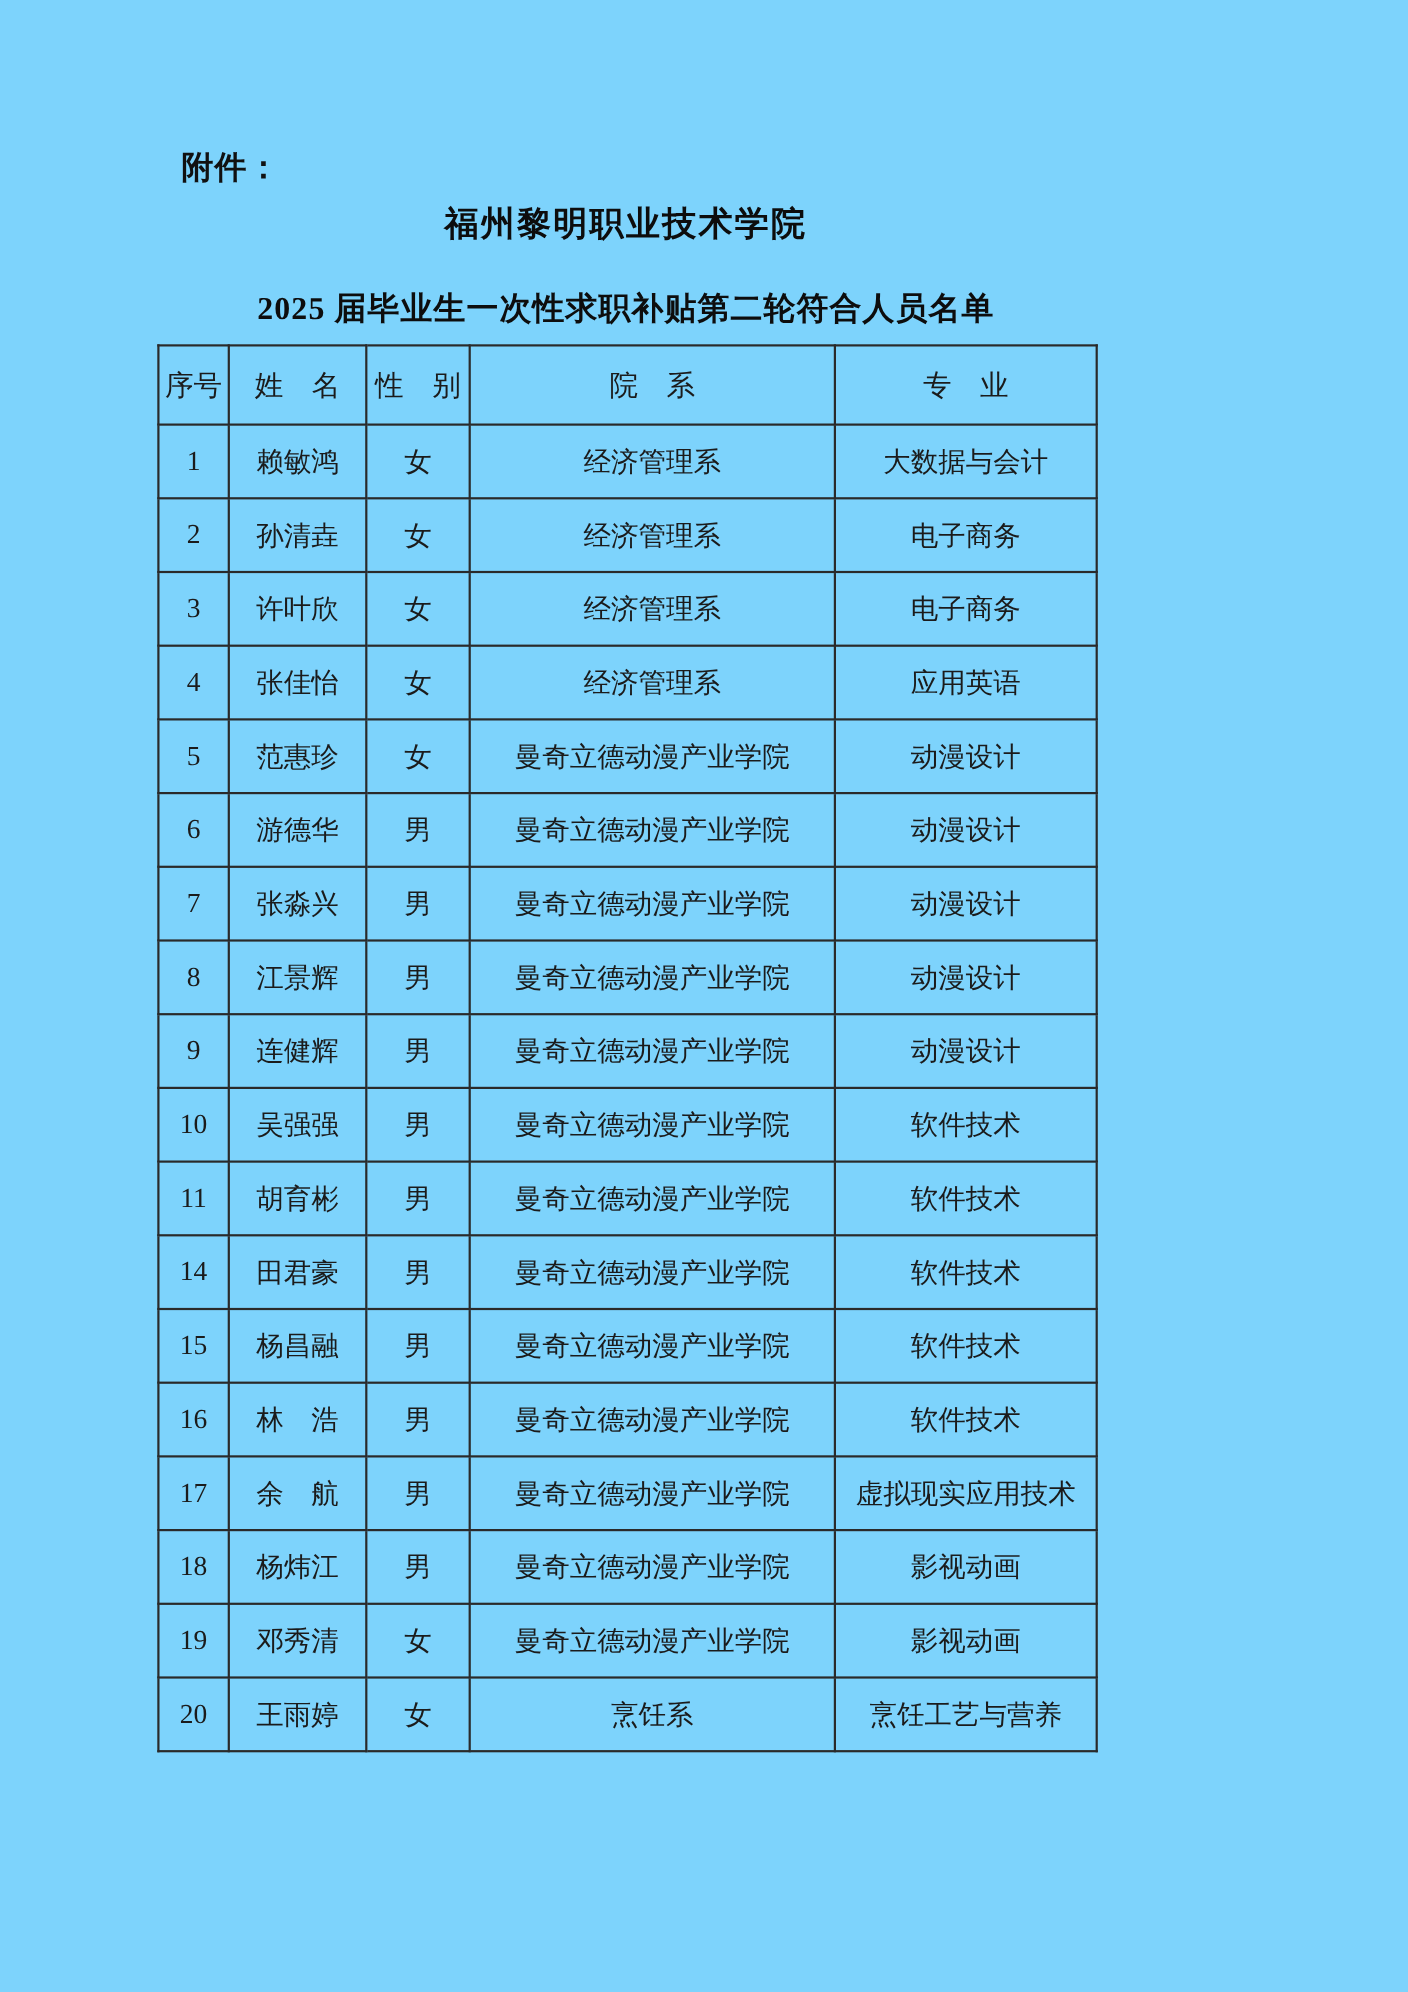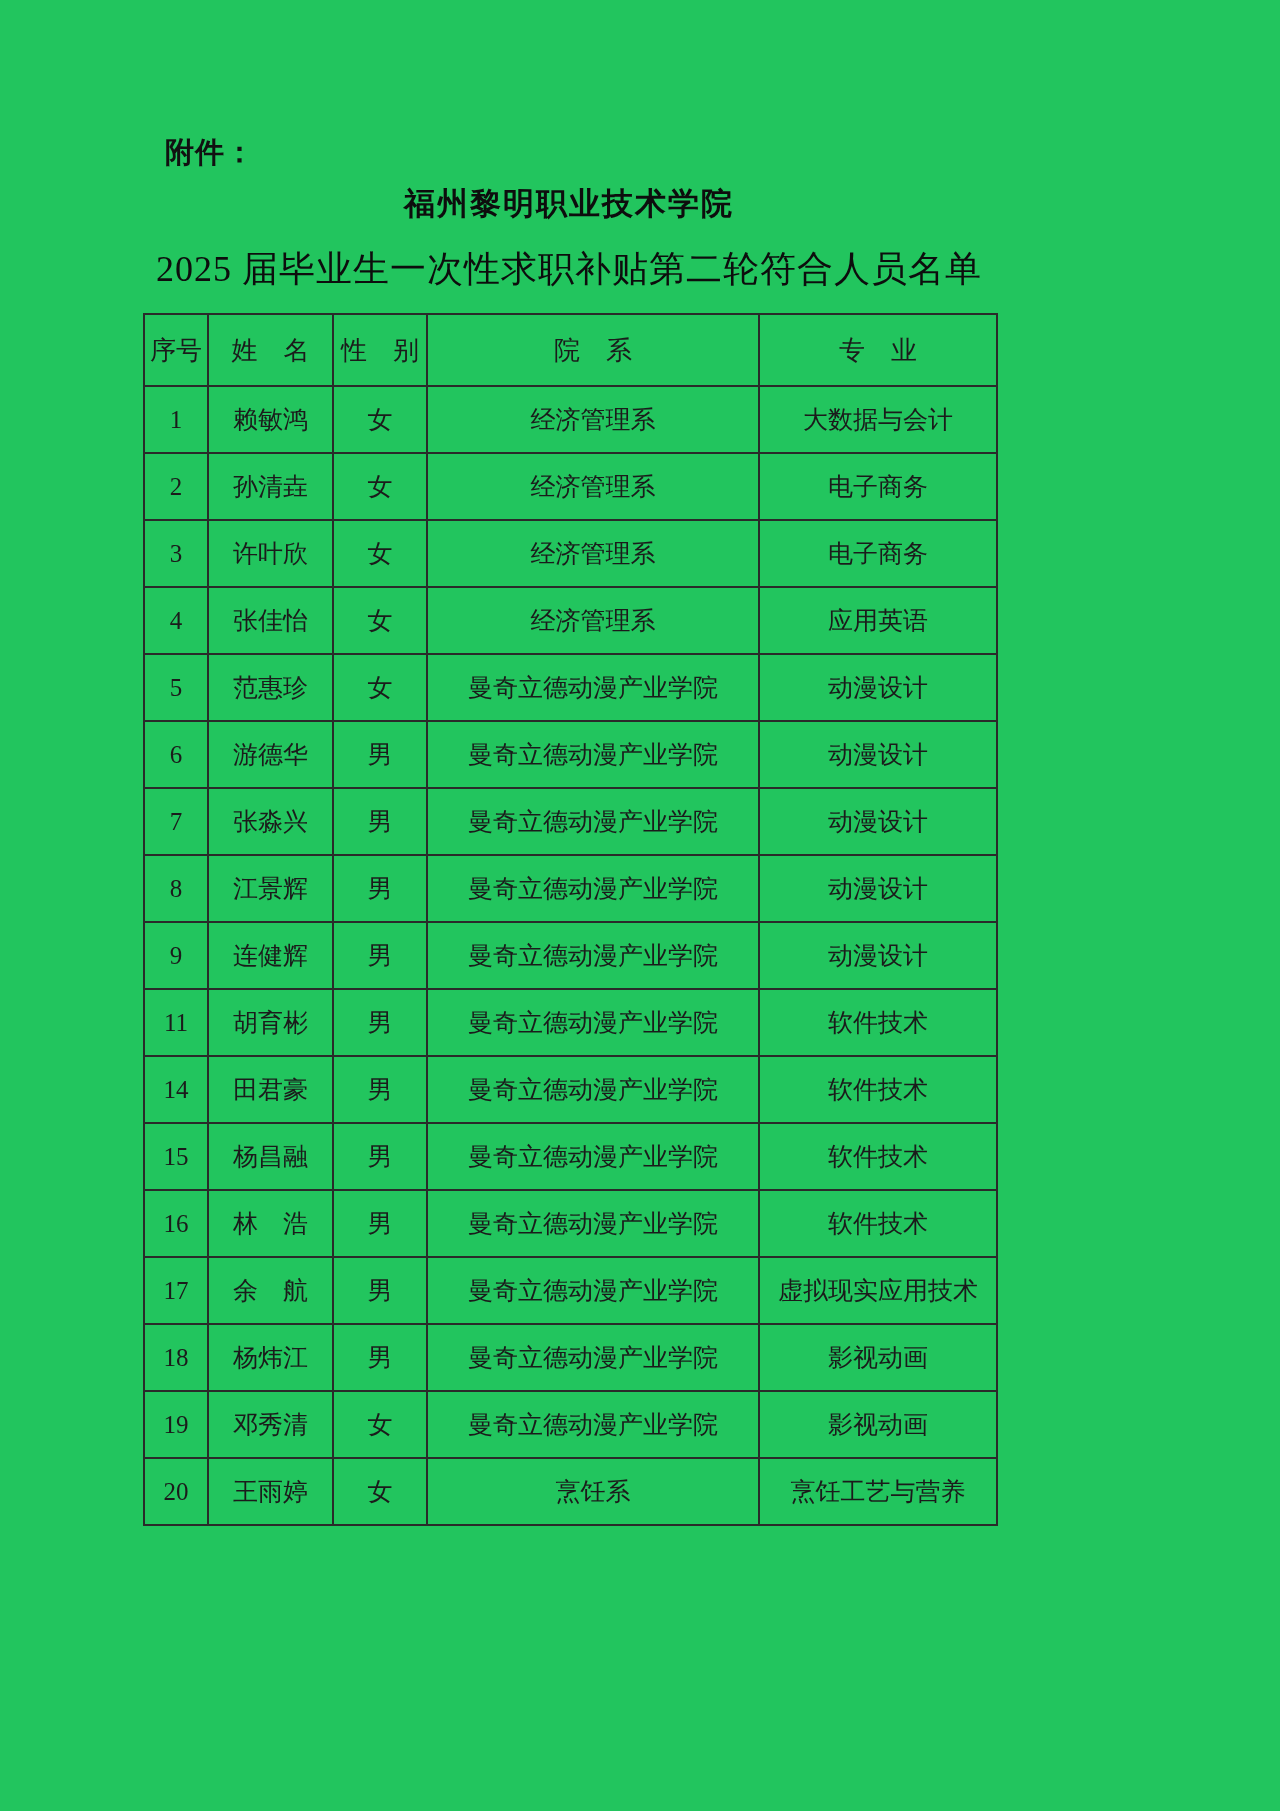--- a/index.html
+++ b/index.html
@@ -6,21 +6,21 @@
   html, body {
     width: 1280px;
     background: #ffffff;
     font-family: "Liberation Serif", "DejaVu Serif", serif;
     color: #1b1b1b;
   }
   .page {
     position: relative;
     width: 1280px;
     height: 1811px;
-    background: #22c55e;
+    background: #7dd3fc;
     overflow: hidden;
   }
   .attachment {
     position: absolute;
     left: 165px;
     top: 133px;
     font-size: 29px;
     font-weight: bold;
     letter-spacing: 1px;
     color: #111;
@@ -33,23 +33,23 @@
     text-align: center;
   }
   .title-line1 {
     font-size: 31px;
     font-weight: bold;
     letter-spacing: 2px;
     color: #0d0d0d;
     font-family: Liberation Serif, serif;
   }
   .title-line2 {
-    margin-top: 20px;
-    font-size: 36px;
-    font-weight: normal;
+    margin-top: 36px;
+    font-size: 29px;
+    font-weight: bold;
     letter-spacing: 1px;
     color: #0d0d0d;
   }
   table.roster {
     position: absolute;
     left: 143px;
     top: 313px;
     width: 853px;
     border-collapse: collapse;
     table-layout: fixed;
@@ -160,20 +160,27 @@
           <td>动漫设计</td>
         </tr>
         <tr>
           <td>9</td>
           <td>连健辉</td>
           <td>男</td>
           <td>曼奇立德动漫产业学院</td>
           <td>动漫设计</td>
         </tr>
         <tr>
+          <td>10</td>
+          <td>吴强强</td>
+          <td>男</td>
+          <td>曼奇立德动漫产业学院</td>
+          <td>软件技术</td>
+        </tr>
+        <tr>
           <td>11</td>
           <td>胡育彬</td>
           <td>男</td>
           <td>曼奇立德动漫产业学院</td>
           <td>软件技术</td>
         </tr>
         <tr>
           <td>14</td>
           <td>田君豪</td>
           <td>男</td>

